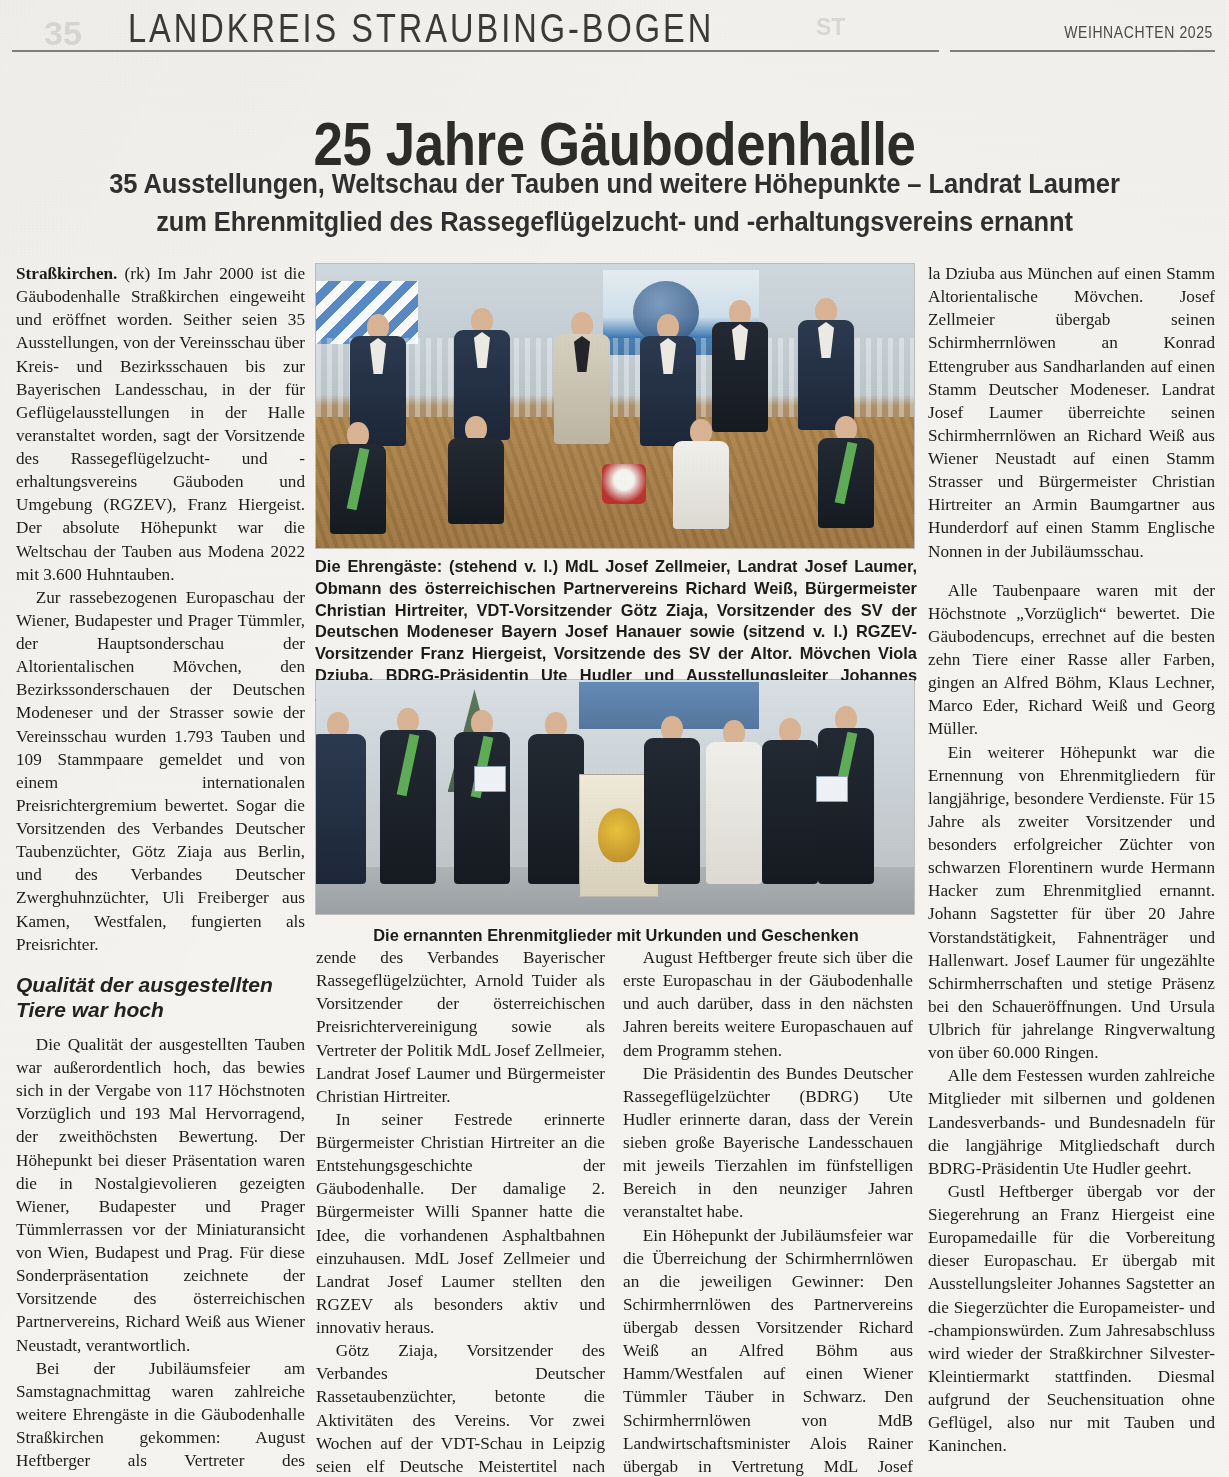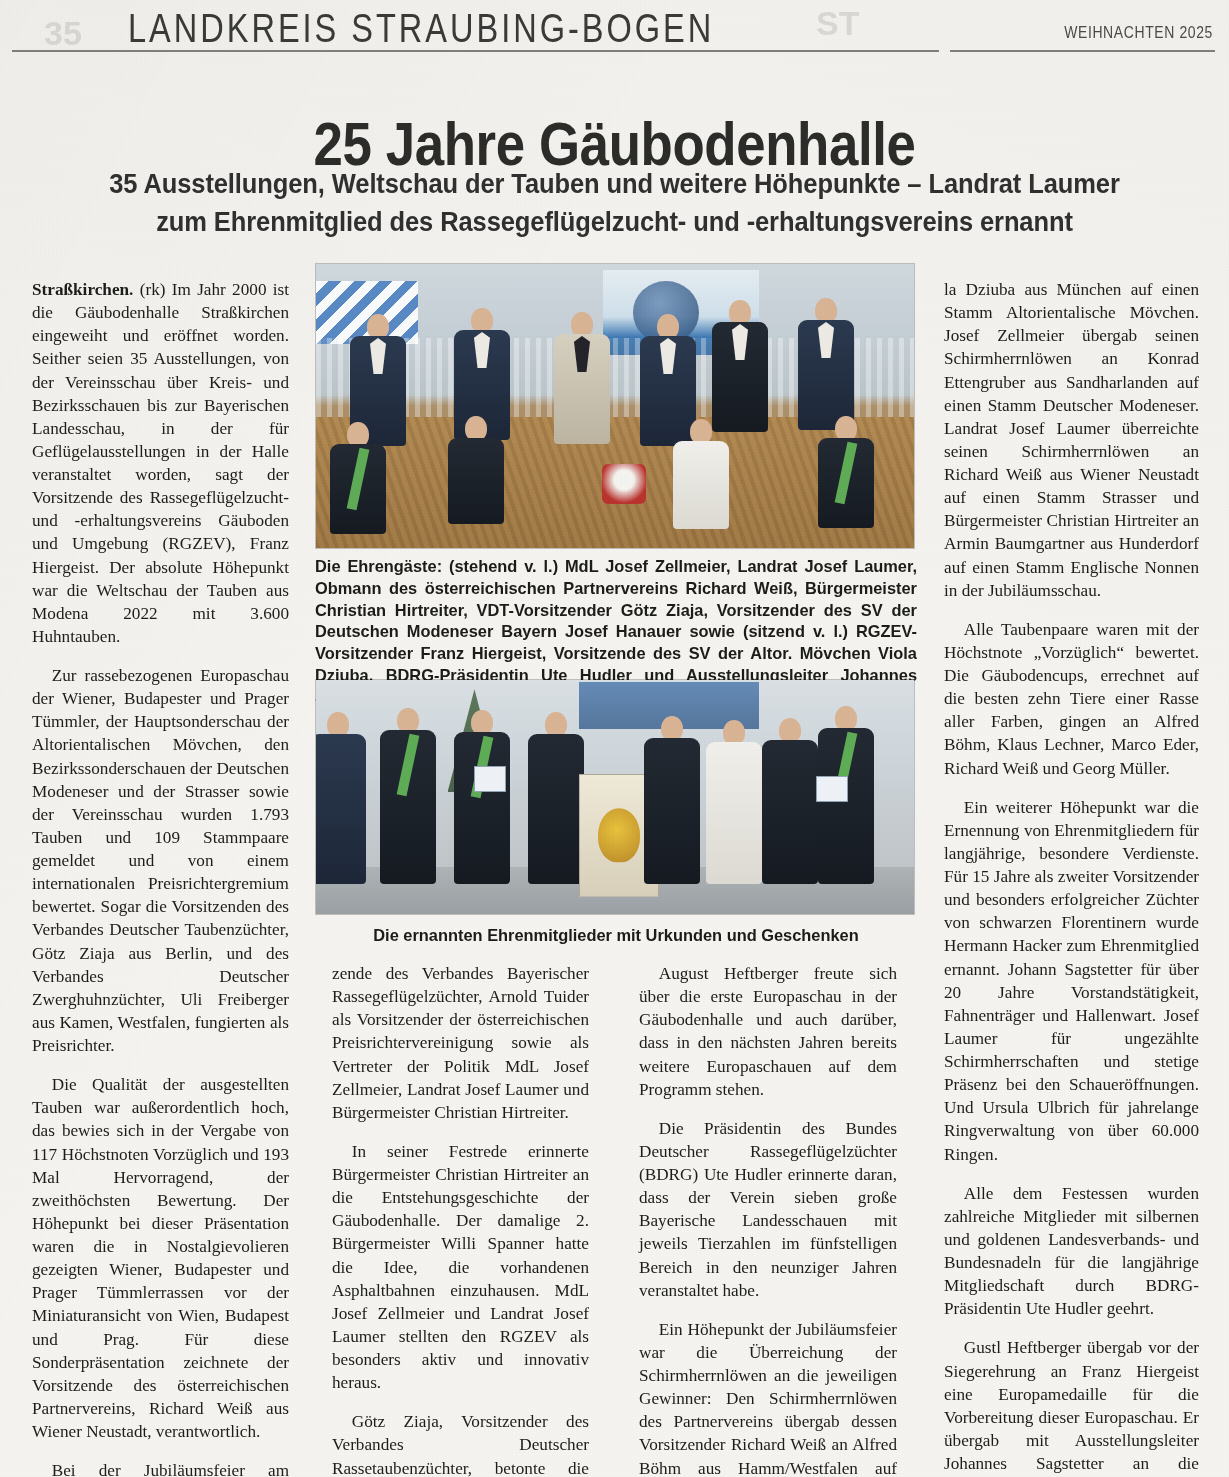--- a/index.html
+++ b/index.html
@@ -127,21 +127,21 @@
   
   .col {
     position: absolute;
     font-size: 17.2px;
     line-height: 1.345;
     color: #1d1d1c;
     text-align: justify;
     text-justify: inter-word;
     hyphens: manual;
   }
-  .col p { margin: 16px; text-indent: 1.15em; }
+  .col p { margin: 0; text-indent: 1.15em; }
   .col p.noindent { text-indent: 0; }
   .col p + p { margin-top: 0; }
 
   .lead { font-weight: 700; }
 
   .subhead-italic {
     font-family: "Liberation Sans", sans-serif;
     font-style: italic;
     font-weight: 700;
     font-size: 21px;
@@ -282,21 +282,21 @@
     background: #eef2f6; border: 1px solid #8fa3b4;
   }
 </style>
 </head>
 <body>
 
 <div class="page">
 
   <div class="masthead">
     <div class="ghost" style="left:44px; top:14px; font-size:34px; font-weight:700;">35</div>
-    <div class="ghost" style="left:816px; top:4px; font-size:34px; font-weight:700;">ST</div>
+    <div class="ghost" style="left:816px; top:14px; font-size:23px; font-weight:700;">ST</div>
 
     <div class="masthead-title">LANDKREIS STRAUBING-BOGEN</div>
     <div class="masthead-edition">WEIHNACHTEN 2025</div>
     <div class="rule-main"></div>
     <div class="rule-short"></div>
   </div>
 
   <h1 class="headline">25 Jahre Gäubodenhalle</h1>
 
   <div class="subhead">
@@ -424,20 +424,21 @@
 
   <div class="caption" id="caption2">
     <span>Die ernannten Ehrenmitglieder mit Urkunden und Geschenken</span>
   </div>
 
   <div class="col" id="col1">
     <p class="noindent"><span class="lead">Straßkirchen.</span>
       <span>(rk)</span>
       <span>Im Jahr 2000 ist die Gäubodenhalle Straßkirchen eingeweiht und eröffnet worden. Seither seien 35 Ausstellungen, von der Vereinsschau über Kreis- und Bezirksschauen bis zur Bayerischen Landesschau, in der für Geflügelausstellungen in der Halle veranstaltet worden, sagt der Vorsitzende des Rassegeflügelzucht- und -erhaltungsvereins Gäuboden und Umgebung (RGZEV), Franz Hiergeist. Der absolute Höhepunkt war die Weltschau der Tauben aus Modena 2022 mit 3.600 Huhntauben.</span></p>
     <p>Zur rassebezogenen Europaschau der Wiener, Budapester und Prager Tümmler, der Hauptsonderschau der Altorientalischen Mövchen, den Bezirkssonderschauen der Deutschen Modeneser und der Strasser sowie der Vereinsschau wurden 1.793 Tauben und 109 Stammpaare gemeldet und von einem internationalen Preisrichtergremium bewertet. Sogar die Vorsitzenden des Verbandes Deutscher Taubenzüchter, Götz Ziaja aus Berlin, und des Verbandes Deutscher Zwerghuhnzüchter, Uli Freiberger aus Kamen, Westfalen, fungierten als Preisrichter.</p>
+    <div class="subhead-italic">Qualität der ausgestellten Tiere war hoch</div>
     <p class="noindent" style="text-indent:1.15em;">Die Qualität der ausgestellten Tauben war außerordentlich hoch, das bewies sich in der Vergabe von 117 Höchstnoten Vorzüglich und 193 Mal Hervorragend, der zweithöchsten Bewertung. Der Höhepunkt bei dieser Präsentation waren die in Nostalgievolieren gezeigten Wiener, Budapester und Prager Tümmlerrassen vor der Miniaturansicht von Wien, Budapest und Prag. Für diese Sonderpräsentation zeichnete der Vorsitzende des österreichischen Partnervereins, Richard Weiß aus Wiener Neustadt, verantwortlich.</p>
     <p>Bei der Jubiläumsfeier am Samstagnachmittag waren zahlreiche weitere Ehrengäste in die Gäubodenhalle Straßkirchen gekommen: August Heftberger als Vertreter des Europaverbandes, Ute Hudler als Präsidentin des Bundes Deutscher Rassegeflügelzüchter und Vorsit-</p>
   </div>
 
   <div class="col" id="col2">
     <p class="noindent">zende des Verbandes Bayerischer Rassegeflügelzüchter, Arnold Tuider als Vorsitzender der österreichischen Preisrichtervereinigung sowie als Vertreter der Politik MdL Josef Zellmeier, Landrat Josef Laumer und Bürgermeister Christian Hirtreiter.</p>
     <p>In seiner Festrede erinnerte Bürgermeister Christian Hirtreiter an die Entstehungsgeschichte der Gäubodenhalle. Der damalige 2. Bürgermeister Willi Spanner hatte die Idee, die vorhandenen Asphaltbahnen einzuhausen. MdL Josef Zellmeier und Landrat Josef Laumer stellten den RGZEV als besonders aktiv und innovativ heraus.</p>
     <p>Götz Ziaja, Vorsitzender des Verbandes Deutscher Rassetaubenzüchter, betonte die Aktivitäten des Vereins. Vor zwei Wochen auf der VDT-Schau in Leipzig seien elf Deutsche Meistertitel nach Straßkirchen gegangen.</p>
   </div>
 

